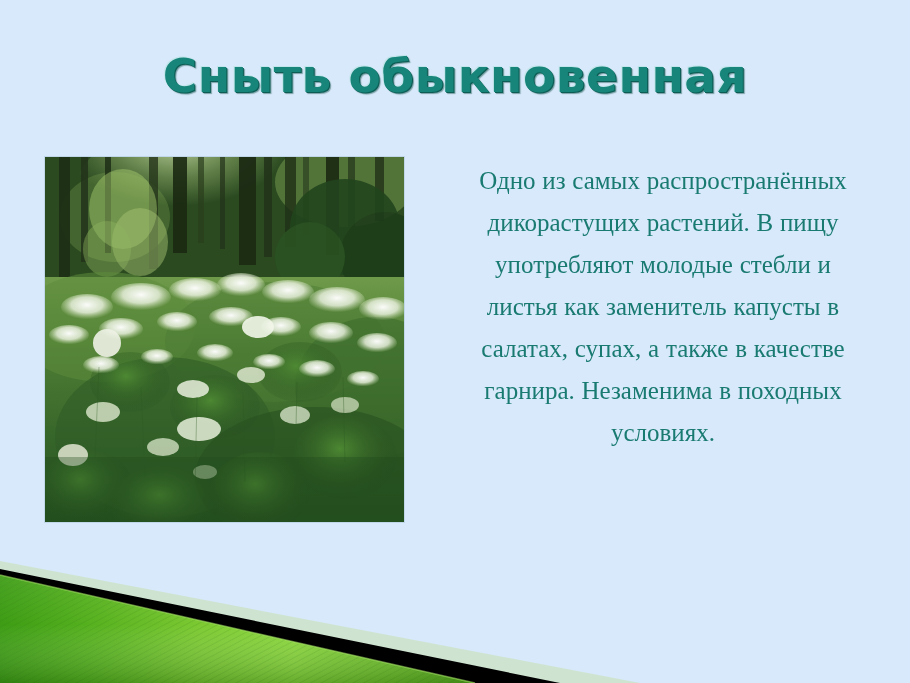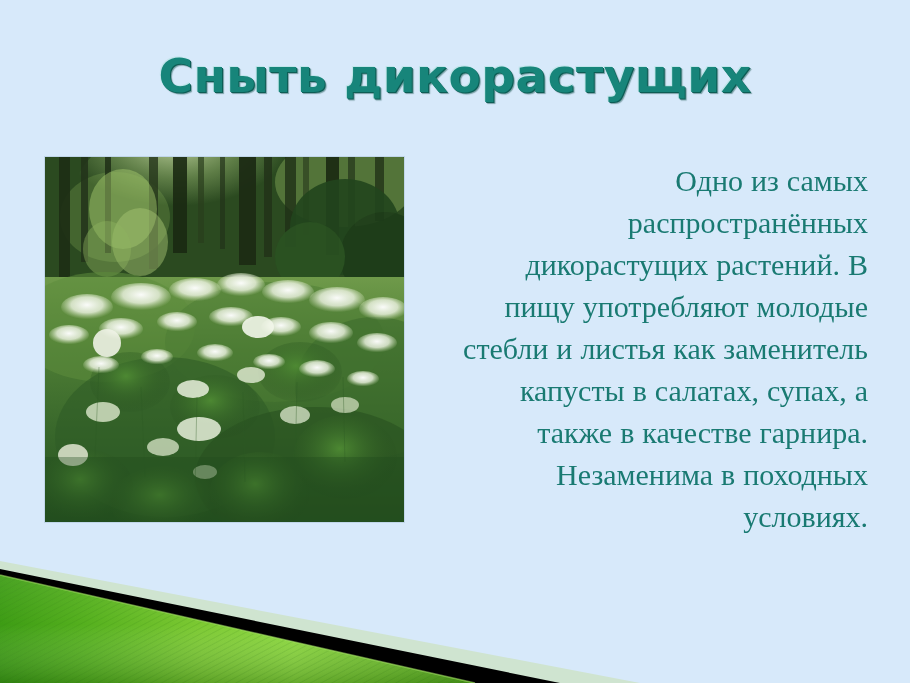--- a/index.html
+++ b/index.html
@@ -55,45 +55,45 @@
   }
   #photo svg { display: block; width: 100%; height: 100%; }
 
   
   #body-text {
     position: absolute;
     left: 458px;
     top: 160px;
     width: 410px;
     font-family: "Liberation Serif", "DejaVu Serif", serif;
-    font-size: 30px;
+    font-size: 25px;
     line-height: 42px;
     color: #197a72;
-    text-align: right;
+    text-align: center;
     word-spacing: 0.5px;
   }
 
   
   #deco {
     position: absolute;
     left: 0;
     bottom: 0;
     width: 910px;
     height: 130px;
     overflow: hidden;
     pointer-events: none;
   }
   #deco svg { display: block; width: 910px; height: 130px; }
 </style>
 </head>
 <body>
 
 <div id="slide">
 
-  <div id="title">Сныть дикорастущих</div>
+  <div id="title">Сныть обыкновенная</div>
 
   <div id="photo">
     <svg viewBox="0 0 359 365" preserveAspectRatio="none">
       <defs>
         <linearGradient id="skyCanopy" x1="0" y1="0" x2="0" y2="1">
           <stop offset="0%" stop-color="#3f5c2b"></stop>
           <stop offset="35%" stop-color="#557a33"></stop>
           <stop offset="70%" stop-color="#40622a"></stop>
           <stop offset="100%" stop-color="#2e4d22"></stop>
         </linearGradient>

